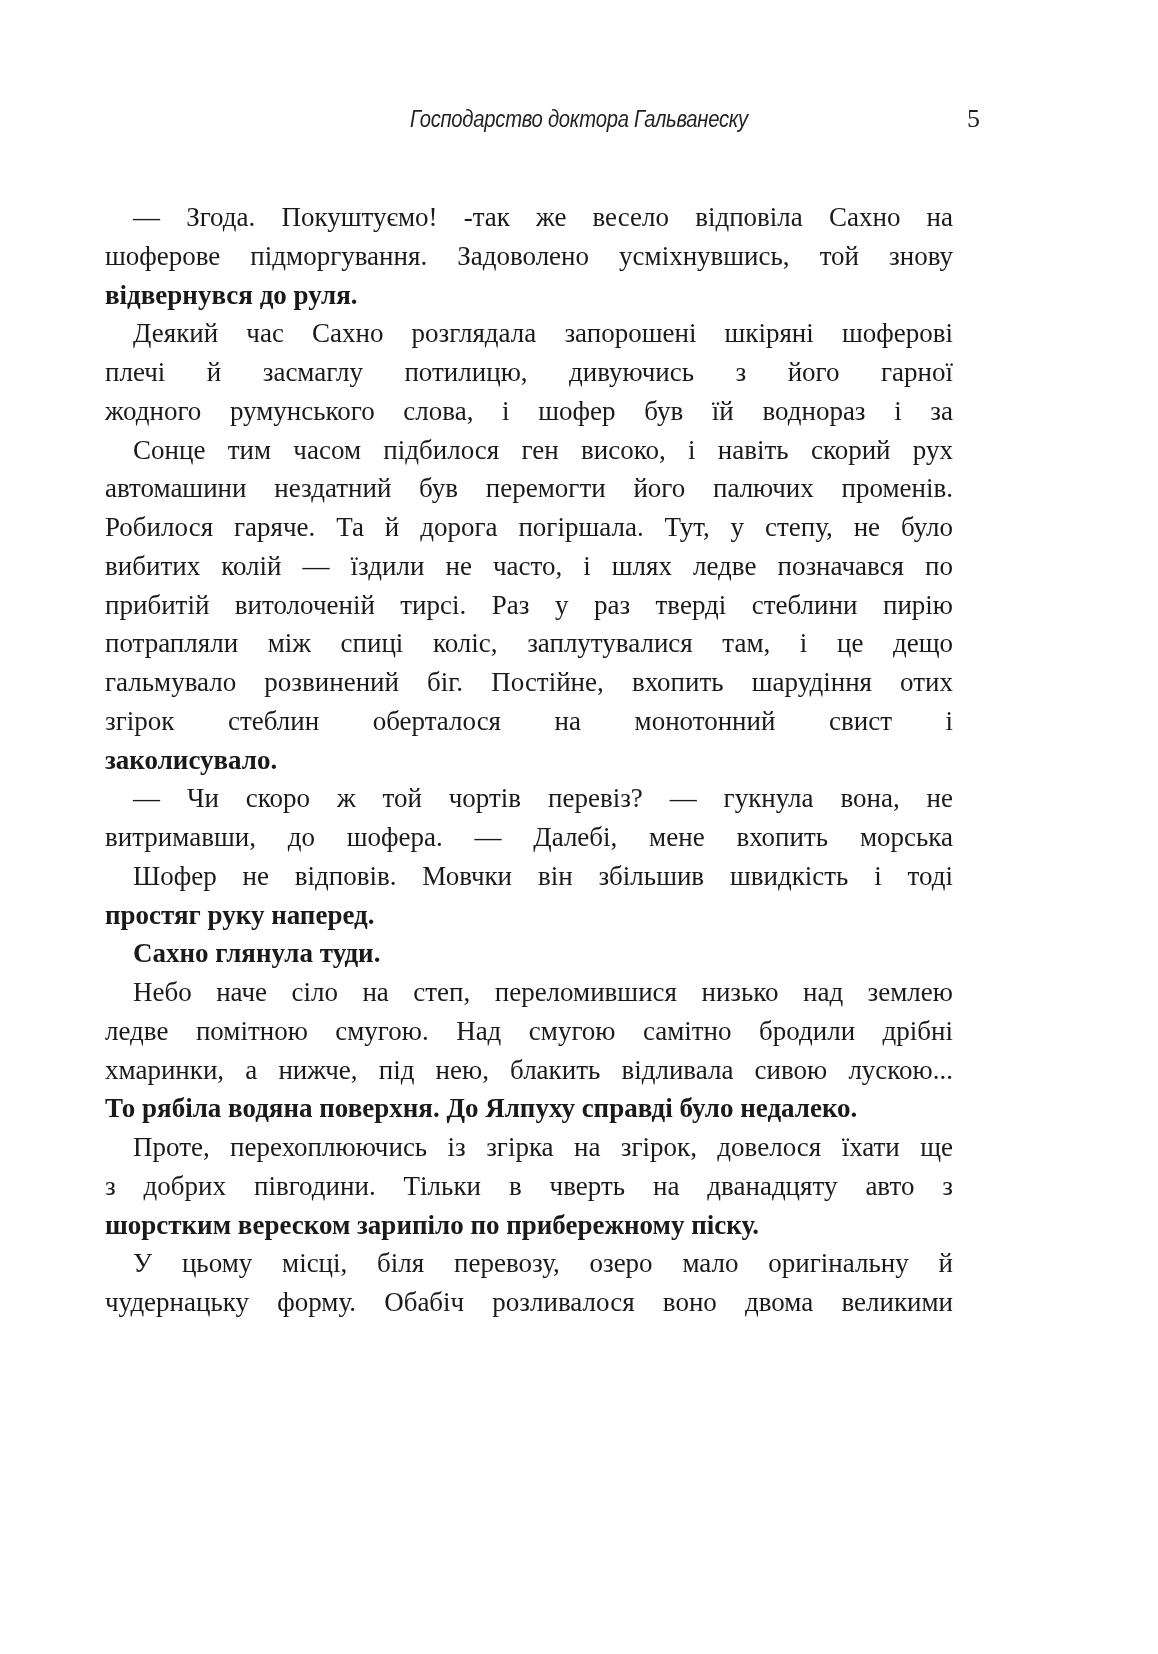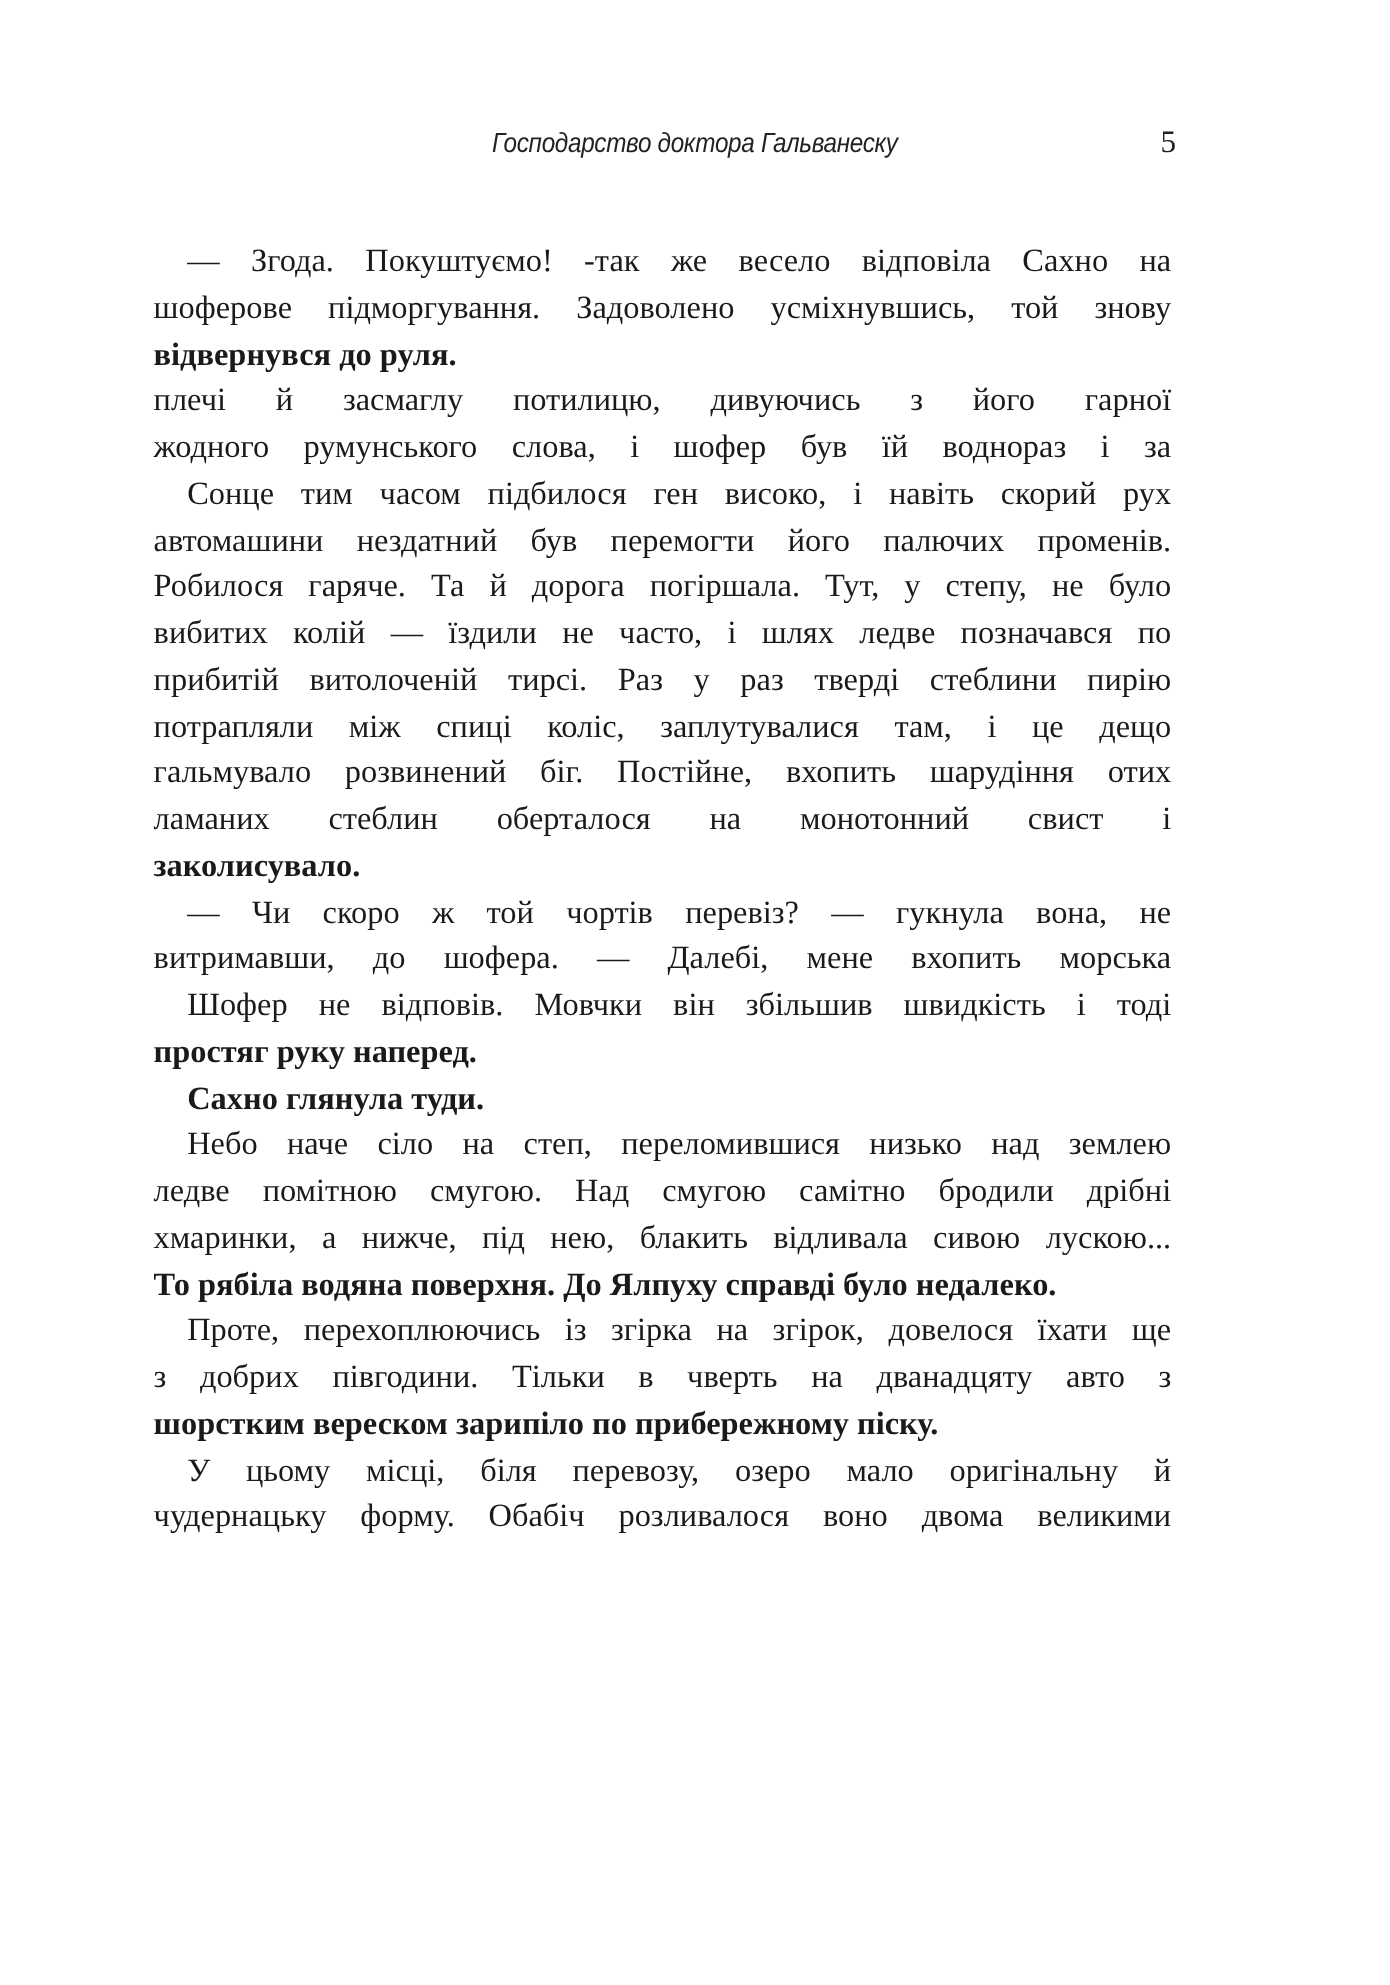--- a/index.html
+++ b/index.html
@@ -7,21 +7,21 @@
   .header-title {
     position:absolute; left:0; width:1158px; top:106px; text-align:center;
     font-family:"Liberation Sans", sans-serif; font-style:italic; font-size:23px;
     letter-spacing:-0.3px; color:#222; transform:scaleX(0.88);
   }
   .page-number {
     position:absolute; left:950px; top:104px; width:30px; text-align:right;
     font-family:"Liberation Serif", serif; font-size:26px; color:#222;
   }
   .body-text {
-    position:absolute; left:128px; top:198px; width:848px;
+    position:absolute; left:105px; top:198px; width:848px;
     font-family:"Liberation Serif", serif; font-size:27px; color:#1a1a1a;
   }
   .line {
     height:38.75px; line-height:38.75px; white-space:nowrap; overflow:visible;
     text-align:justify; text-align-last:justify; font-stretch:condensed;
   }
   .line.indent { padding-left:28px; }
   .line.last { text-align-last:left;font-weight:bold; }
 </style>
 </head>
@@ -29,30 +29,31 @@
 
 <div>
   <div class="header-title">Господарство доктора Гальванеску</div>
   <div class="page-number">5</div>
 </div>
 
 <div class="body-text" id="body-text">
     <div class="line indent">— Згода. Покуштуємо! -так же весело відповіла Сахно на</div>
     <div class="line">шоферове підморгування. Задоволено усміхнувшись, той знову</div>
     <div class="line last">відвернувся до руля.</div>
+    <div class="line indent">Деякий час Сахно розглядала запорошені шкіряні шоферові</div>
     <div class="line">плечі й засмаглу потилицю, дивуючись з його гарної</div>
     <div class="line">жодного румунського слова, і шофер був їй воднораз і за</div>
     <div class="line indent">Сонце тим часом підбилося ген високо, і навіть скорий рух</div>
     <div class="line">автомашини нездатний був перемогти його палючих променів.</div>
     <div class="line">Робилося гаряче. Та й дорога погіршала. Тут, у степу, не було</div>
     <div class="line">вибитих колій — їздили не часто, і шлях ледве позначався по</div>
     <div class="line">прибитій витолоченій тирсі. Раз у раз тверді стеблини пирію</div>
     <div class="line">потрапляли між спиці коліс, заплутувалися там, і це дещо</div>
     <div class="line">гальмувало розвинений біг. Постійне, вхопить шарудіння отих</div>
-    <div class="line">ламаних стеблин оберталося на монотонний свист і</div>
+    <div class="line">згірок стеблин оберталося на монотонний свист і</div>
     <div class="line last">заколисувало.</div>
     <div class="line indent">— Чи скоро ж той чортів перевіз? — гукнула вона, не</div>
     <div class="line">витримавши, до шофера. — Далебі, мене вхопить морська</div>
     <div class="line indent">Шофер не відповів. Мовчки він збільшив швидкість і тоді</div>
     <div class="line last">простяг руку наперед.</div>
     <div class="line indent last">Сахно глянула туди.</div>
     <div class="line indent">Небо наче сіло на степ, переломившися низько над землею</div>
     <div class="line">ледве помітною смугою. Над смугою самітно бродили дрібні</div>
     <div class="line">хмаринки, а нижче, під нею, блакить відливала сивою лускою...</div>
     <div class="line last">То рябіла водяна поверхня. До Ялпуху справді було недалеко.</div>

